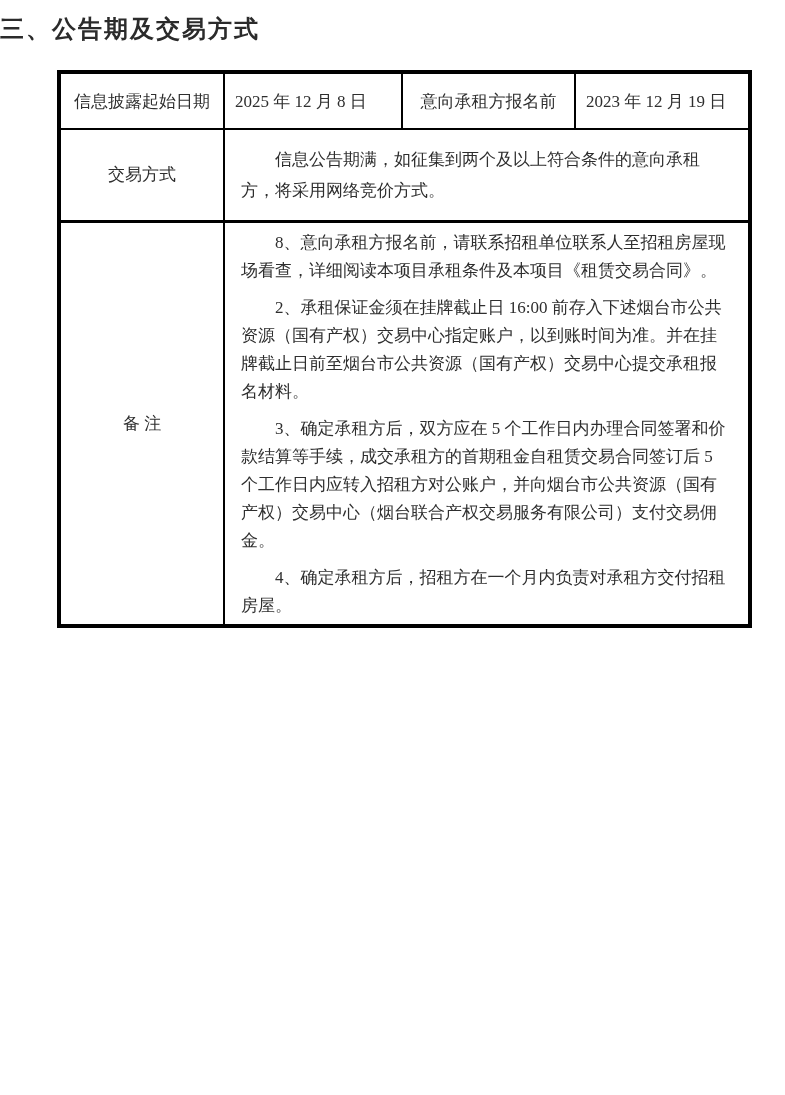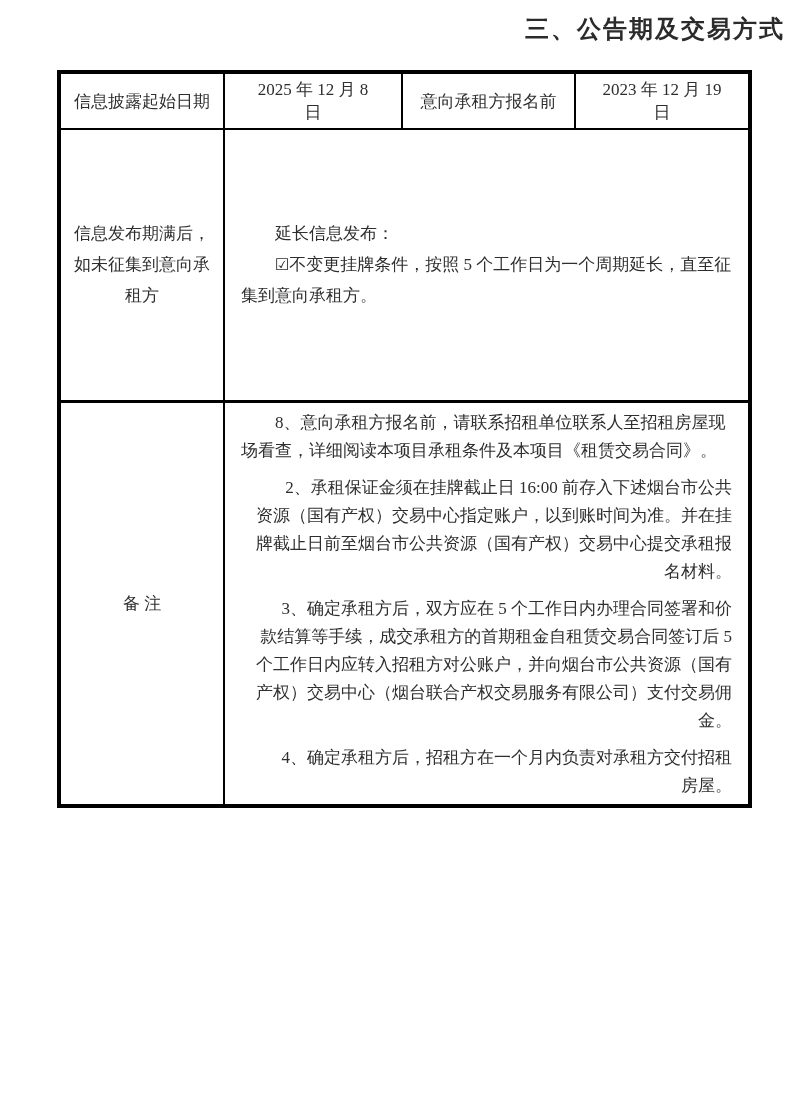--- a/index.html
+++ b/index.html
@@ -9,21 +9,21 @@
     font-family: "Liberation Serif", "DejaVu Serif", serif;
     color: #2e2e2e;
   }
   .page {
     position: relative;
     width: 785px; height: 1095px;
     overflow: hidden;
   }
   .doc-title {
     padding-top: 13px;
-    text-align: right;
+    text-align: left;
     font-size: 24px;
     font-weight: bold;
     letter-spacing: 2px;
     color: #2b2b2b;
   }
   table.announcement {
     border-collapse: collapse;
     table-layout: fixed;
     width: 691px;
     margin: 25px 0 0 57px;
@@ -39,32 +39,32 @@
     text-align: center;
     white-space: pre-line;
     line-height: 31px;
     padding: 4px 10px;
   }
   td.content-cell {
     padding: 4px 16px;
     line-height: 31px;
   }
   td.center-cell {
-    text-align: center;
-    padding: 4px 26px;
+    text-align: left;
+    padding: 4px 10px;
   }
   .content-cell p { text-indent: 2em; }
   tr.r1 td { height: 57px; }
   tr.r2 td { height: 57px; }
   tr.r3 td { height: 272px; }
   tr.r4 td { height: 92px; }
   tr.r5 td { height: 174px; }
   tr.r6 td { height: 314px; border-top: 3px solid #000; }
   tr.r6 td.content-cell { line-height: 28px; padding: 6px 16px 4px 16px; }
-  tr.r6 .content-cell p + p { margin-top: 9px; text-align: right; }
+  tr.r6 .content-cell p + p { margin-top: 9px; }
   .checkbox-glyph {
     font-family: "DejaVu Sans", sans-serif;
     font-size: 16px;
   }
 </style>
 </head>
 <body>
 
 <div class="page">
 
@@ -80,30 +80,27 @@
 
     <tbody>
         <tr class="r1">
       <td class="label-cell">信息披露起始日期</td>
       <td class="center-cell">2025 年 12 月 8 日</td>
       <td class="label-cell">意向承租方报名前</td>
       <td class="center-cell">2023 年 12 月 19 日</td>
     </tr>
 
 
-    <tr class="r3">
-      <td class="label-cell">信息发布期满后，
-如未征集到意向承
-租方</td>
+
+    <tr class="r4">
+      <td class="label-cell">交易方式</td>
       <td class="content-cell" colspan="3">
-        <p>延长信息发布：</p>
-        <p><span class="checkbox-glyph">☑</span><span>不变更挂牌条件，按照 5 个工作日为一个周期延长，直至征集到意向承租方。</span></p>
+        <p>信息公告期满，如征集到两个及以上符合条件的意向承租方，将采用网络竞价方式。</p>
       </td>
     </tr>
-
 
 
     <tr class="r6">
       <td class="label-cell">备 注</td>
       <td class="content-cell" colspan="3">
         <p>8、意向承租方报名前，请联系招租单位联系人至招租房屋现场看查，详细阅读本项目承租条件及本项目《租赁交易合同》。</p>
         <p>2、承租保证金须在挂牌截止日 16:00 前存入下述烟台市公共资源（国有产权）交易中心指定账户，以到账时间为准。并在挂牌截止日前至烟台市公共资源（国有产权）交易中心提交承租报名材料。</p>
         <p>3、确定承租方后，双方应在 5 个工作日内办理合同签署和价款结算等手续，成交承租方的首期租金自租赁交易合同签订后 5 个工作日内应转入招租方对公账户，并向烟台市公共资源（国有产权）交易中心（烟台联合产权交易服务有限公司）支付交易佣金。</p>
         <p>4、确定承租方后，招租方在一个月内负责对承租方交付招租房屋。</p>
       </td>

